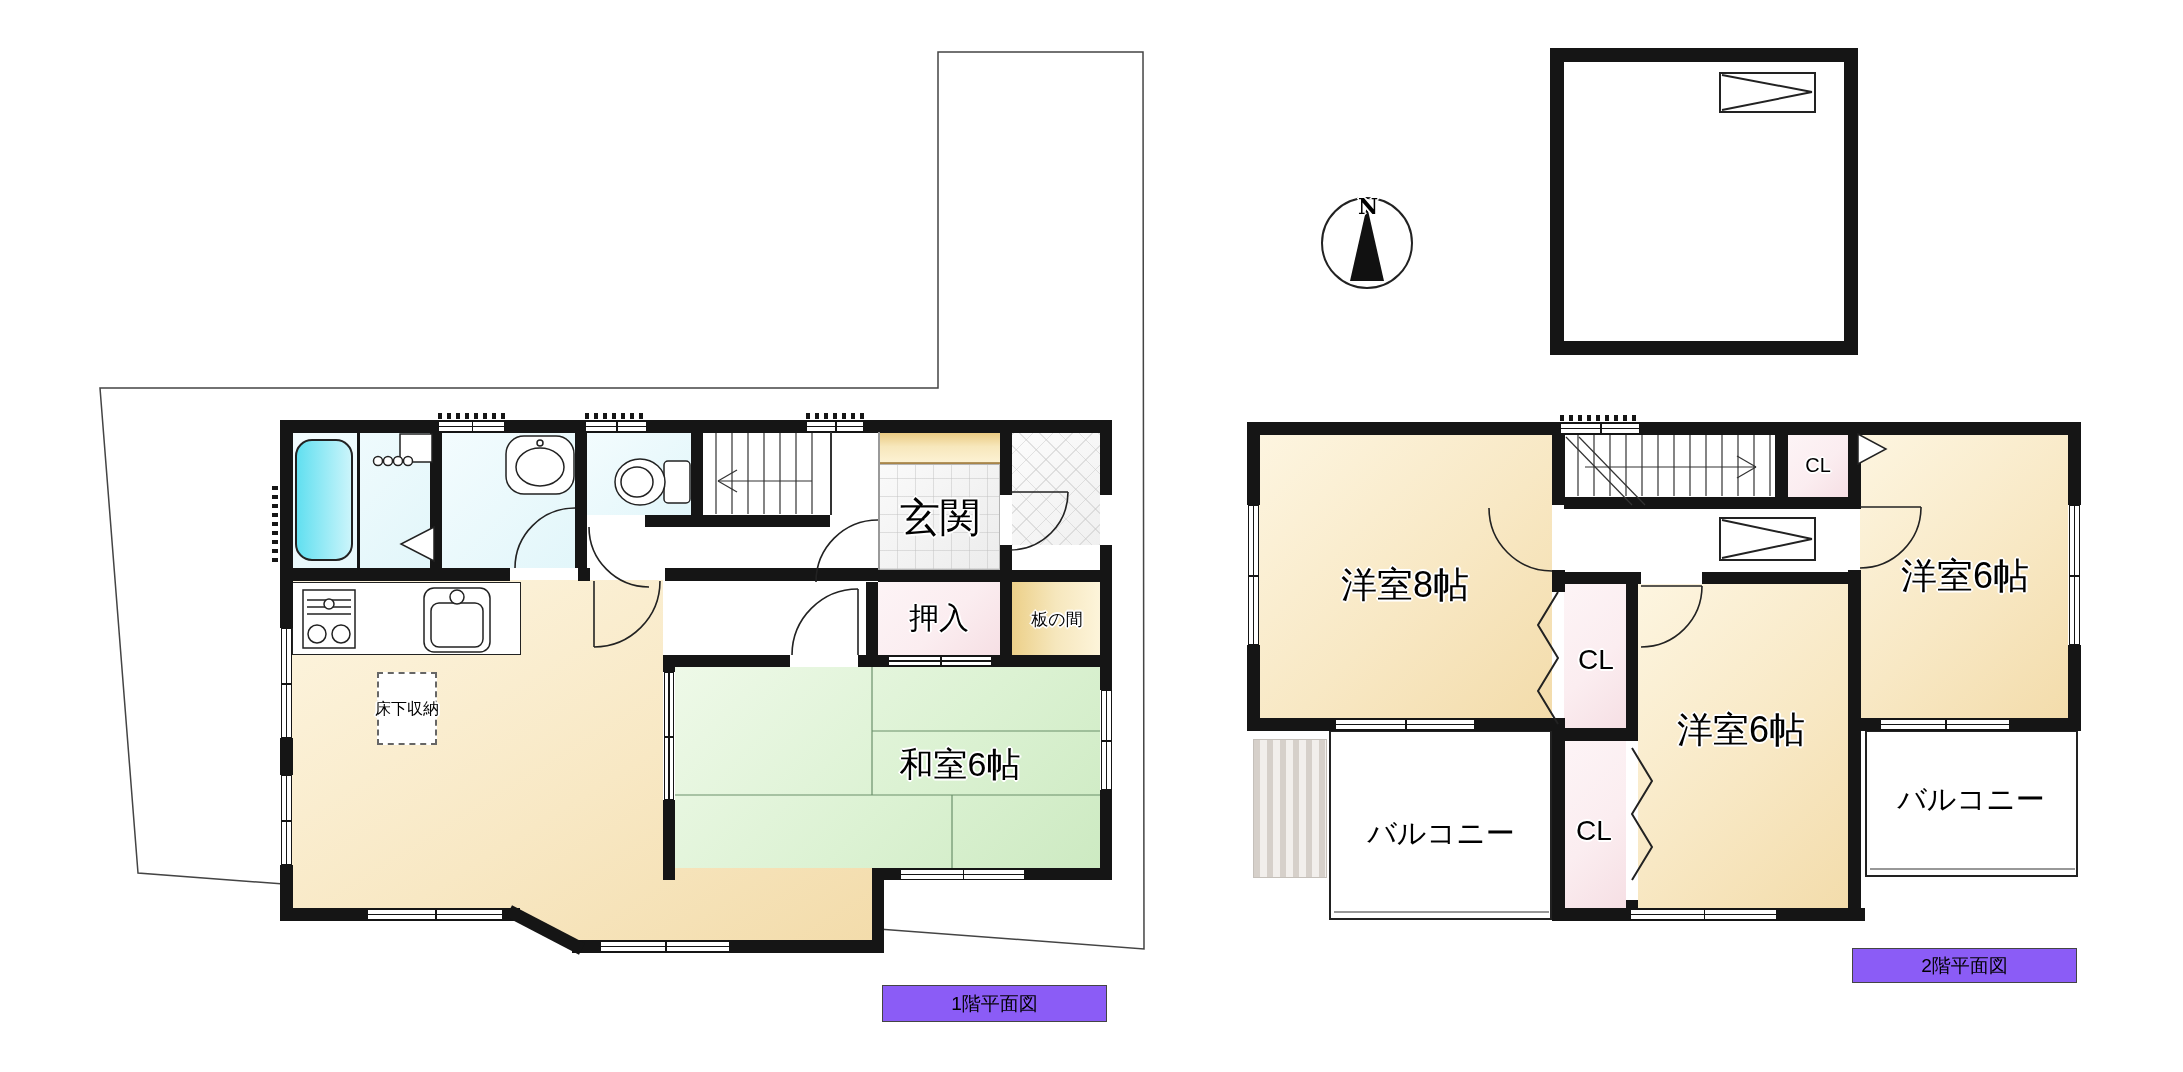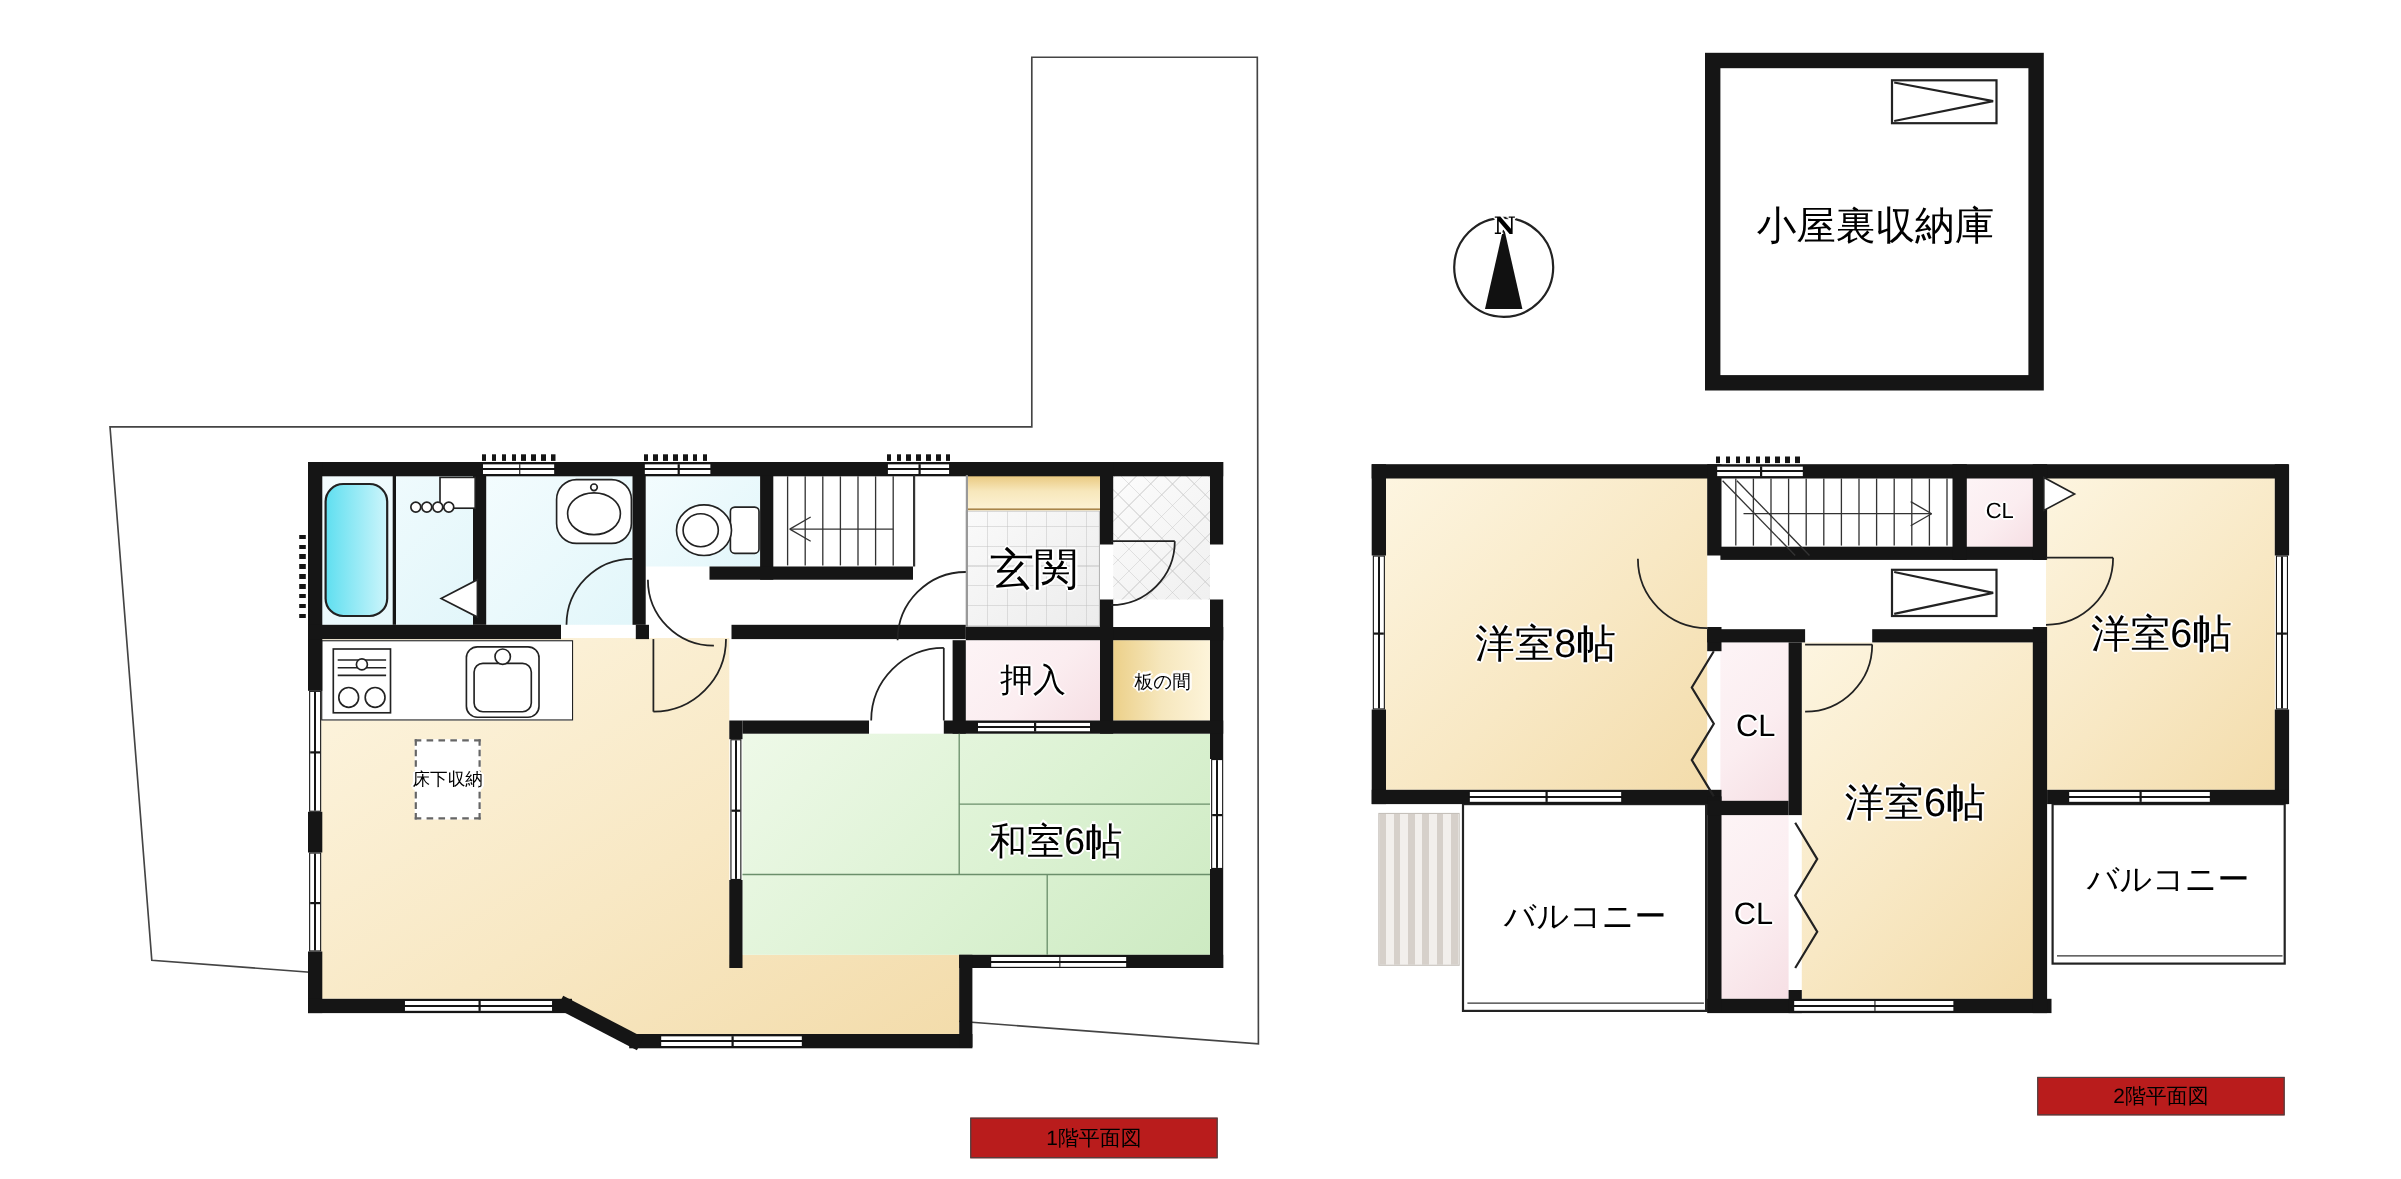--- a/index.html
+++ b/index.html
@@ -31,21 +31,21 @@
   .hatchtile{background:
         repeating-linear-gradient(45deg,rgba(200,200,200,.5) 0 1px,transparent 1px 14px),
         repeating-linear-gradient(-45deg,rgba(200,200,200,.5) 0 1px,transparent 1px 14px),
         linear-gradient(135deg,#fcfcfc,#f0f0f0);}
   .wood{background:linear-gradient(180deg,#e9c87e 0%,#f7e7bb 45%,#fdf3d6 100%),#f0d9a8;
         box-shadow:inset 0 -8px 0 -6.5px #a8854a, inset 0 -16px 0 -14.5px #a8854a, inset 0 -24px 0 -22.5px #a8854a;}
   .tan{background:linear-gradient(90deg,#ecd089 0%,#f6e7bd 50%,#fdf4da 100%);}
   .graystrip{background:repeating-linear-gradient(90deg,#d6d0ca 0 6px,#f2efec 6px 13px);border:1px solid #c5c0ba;box-sizing:border-box;}
   .balc{position:absolute;border:2px solid #222;box-sizing:border-box;background:#fff;}
   .dashedbox{position:absolute;border:2px dashed #666;background:#fff;box-sizing:border-box;}
-  .box{position:absolute;border:1.5px solid #444;box-sizing:border-box;background:#b91c1c;display:flex;align-items:center;justify-content:center;margin-top:31px;}
+  .box{position:absolute;border:1.5px solid #444;box-sizing:border-box;background:#8b5cf6;display:flex;align-items:center;justify-content:center;}
   .counter{position:absolute;background:#fff;border:1.5px solid #222;box-sizing:border-box;}
   svg{position:absolute;left:0;top:0;}
 </style>
 </head>
 <body>
 
 <div class="canvas">
 
   <svg width="2183" height="1072" style="z-index:0">
     <polygon points="100,388 938,388 938,52 1143,52 1144,949 138,873" fill="#ffffff" stroke="#444" stroke-width="1.5"></polygon>
@@ -314,21 +314,20 @@
 
   <div class="lbl" style="left:1330px;top:562px;width:150px;height:46px;font-size:36px">洋室8帖</div>
   <div class="lbl" style="left:1892px;top:554px;width:146px;height:44px;font-size:36px">洋室6帖</div>
   <div class="lbl" style="left:1668px;top:708px;width:146px;height:44px;font-size:36px">洋室6帖</div>
   <div class="lbl" style="left:1798px;top:451px;width:40px;height:28px;font-size:20px">CL</div>
   <div class="lbl" style="left:1573px;top:643px;width:46px;height:34px;font-size:28px">CL</div>
   <div class="lbl" style="left:1571px;top:814px;width:46px;height:34px;font-size:28px">CL</div>
   <div class="lbl" style="left:1360px;top:817px;width:162px;height:34px;font-size:29px">バルコニー</div>
   <div class="lbl" style="left:1888px;top:784px;width:166px;height:32px;font-size:29px">バルコニー</div>
 
-  <div class="lbl" style="left:1590px;top:184px;width:230px;height:42px;font-size:36px">小屋裏収納庫</div>
   <div class="lbl" style="left:1354px;top:192px;width:28px;height:28px;font-size:22px;font-family:'DejaVu Serif',serif;font-weight:bold">N</div>
 
   <div class="box" style="left:882px;top:985px;width:225px;height:37px;z-index:6">
     <span class="abs" style="position:static;font-size:19px">1階平面図</span>
   </div>
   <div class="box" style="left:1852px;top:948px;width:225px;height:35px;z-index:6">
     <span style="font-size:19px">2階平面図</span>
   </div>
 
 </div>

